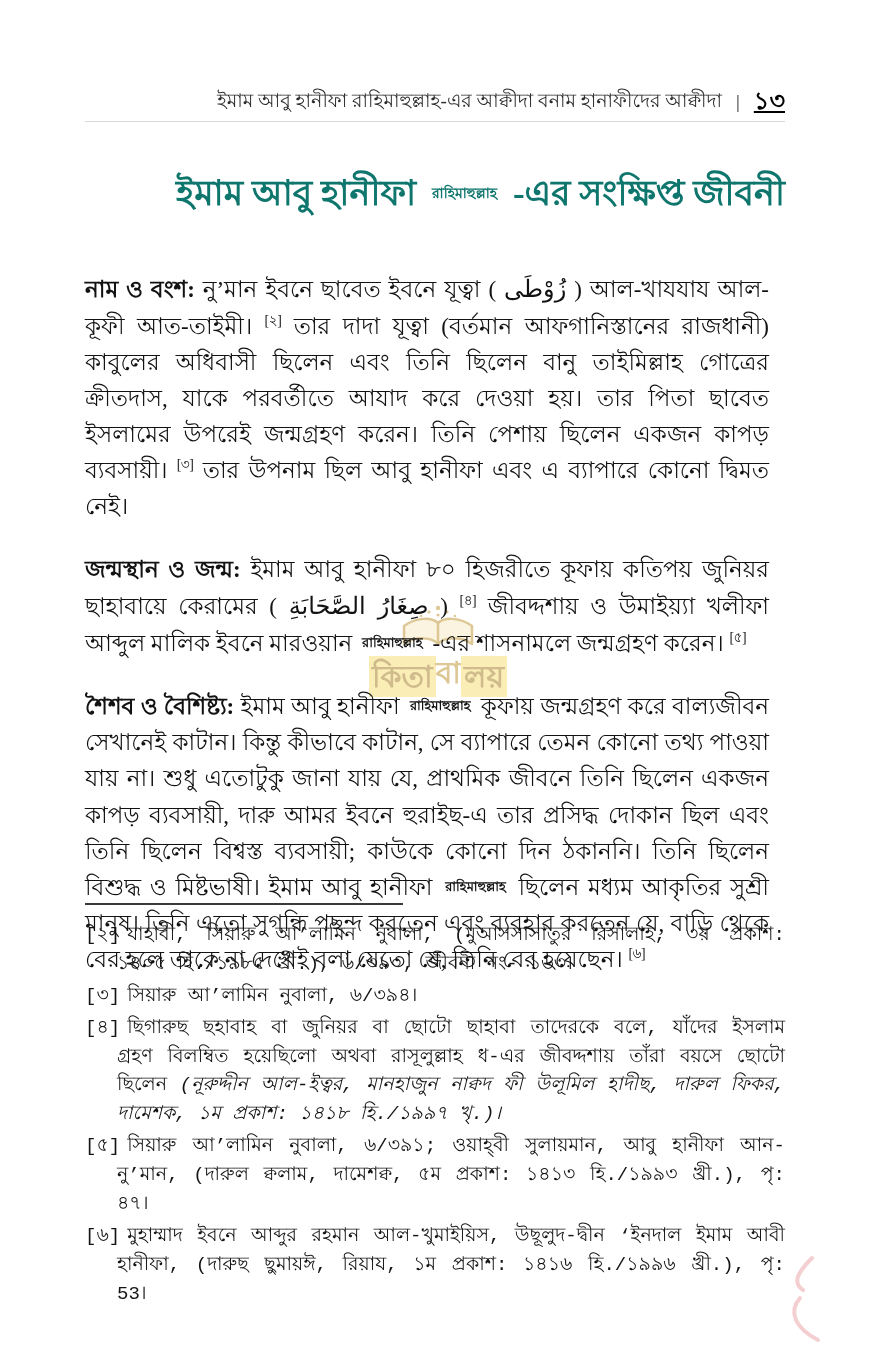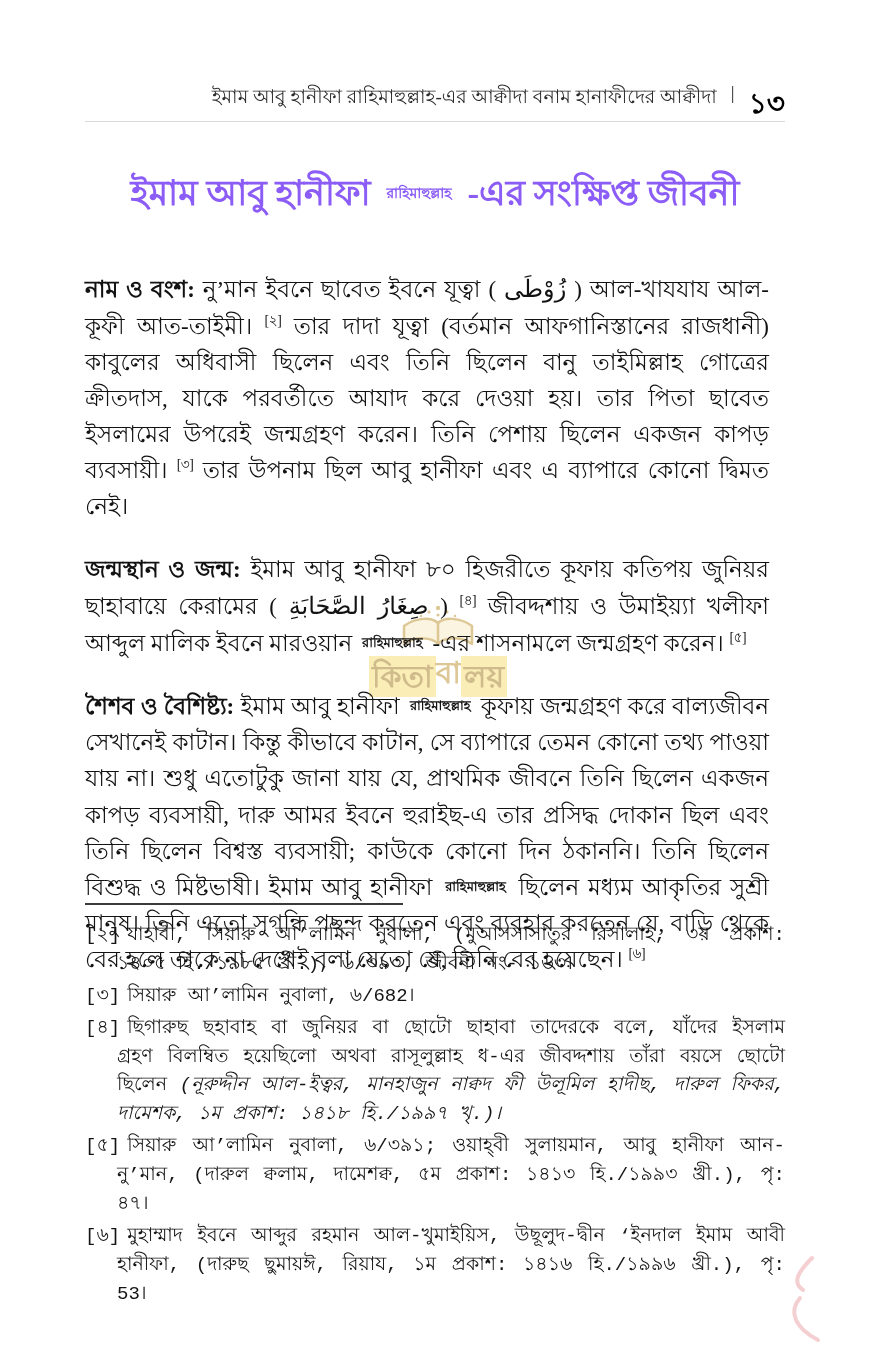--- a/index.html
+++ b/index.html
@@ -1,31 +1,31 @@
 <!DOCTYPE html>
 <html><head>
 <meta charset="utf-8">
 <style>
   html,body{margin:0;padding:0;background:#ffffff;}
   .page{position:relative;width:870px;height:1345px;background:#ffffff;overflow:hidden;
         font-family:"Liberation Serif","DejaVu Serif",serif;color:#121212;}
   
   .pageheader{position:absolute;top:82px;left:85px;width:700px;display:flex;
-              justify-content:flex-end;align-items:flex-start;gap:14px;font-size:19px;color:#2b2b2b;}
-  .ph-num{font-size:28px;font-weight:bold;color:#000;}
+              justify-content:flex-end;align-items:center;gap:14px;font-size:19px;color:#2b2b2b;}
+  .ph-num{font-size:24px;font-weight:bold;color:#000;text-decoration:underline;}
   .headrule{position:absolute;top:121px;left:85px;width:700px;border-top:1px solid #d9d9d9;}
   
   .watermark{position:absolute;left:338px;top:604px;width:200px;z-index:1;opacity:0.55;
              display:flex;flex-direction:column;align-items:center;}
   .wm-text{display:flex;justify-content:center;font-size:30px;font-weight:bold;line-height:1.1;}
   .wm-hl{background:#f7e17b;color:#a8842f;padding:4px 3px;}
   .wm-mid{color:#c09b3f;}
   
   .content{position:absolute;top:166px;left:85px;width:700px;z-index:2;}
-  .title{margin:0 0 46px 0;text-align:center;font-size:35px;font-weight:bold;color:#8b5cf6;}
+  .title{margin:0 0 46px 0;text-align:right;font-size:35px;font-weight:bold;color:#0f766e;}
   .seal{display:inline-block;font-size:14px;font-weight:bold;transform:translateY(-7px);margin:0 7px;}
   .seal-sm{display:inline-block;font-size:13px;font-weight:bold;transform:translateY(-4px);margin:0 4px;}
   .para{margin:0 16px 27px 0;font-size:23px;line-height:1.57;text-align:justify;}
   .para b{font-weight:bold;}
   .sup{font-size:0.6em;vertical-align:9px;letter-spacing:-0.5px;}
   .ar{font-size:24px;}
   
   .footnotes{position:absolute;top:903px;left:85px;width:700px;z-index:2;
              font-size:19px;line-height:1.52;color:#141414;}
   .fnrule{width:318px;border-top:2px solid #3a3a3a;margin-bottom:16px;}
@@ -112,21 +112,21 @@
 
   </main>
 
   <section class="footnotes">
     <div class="fnrule"></div>
 
     <div class="fn">
       <span class="fnm">[২]</span><span>যাহাবী, সিয়ারু আ’লামিন নুবালা, (মুআসসাসাতুর রিসালাহ, ৩য় প্রকাশ: ১৪০৫ হি./১৯৮৫ খ্রী.), ৬/৩৯০, জীবনী নং- ১৬৩।</span>
     </div>
     <div class="fn">
-      <span class="fnm">[৩]</span><span>সিয়ারু আ’লামিন নুবালা, ৬/682।</span>
+      <span class="fnm">[৩]</span><span>সিয়ারু আ’লামিন নুবালা, ৬/৩৯৪।</span>
     </div>
     <div class="fn">
       <span class="fnm">[৪]</span><span>ছিগারুছ ছহাবাহ বা জুনিয়র বা ছোটো ছাহাবা তাদেরকে বলে, যাঁদের ইসলাম গ্রহণ বিলম্বিত হয়েছিলো অথবা রাসূলুল্লাহ ধ-এর জীবদ্দশায় তাঁরা বয়সে ছোটো ছিলেন </span><span class="it">(নূরুদ্দীন আল-ইত্বর, মানহাজুন নাক্বদ ফী উলূমিল হাদীছ, দারুল ফিকর, দামেশক, ১ম প্রকাশ: ১৪১৮ হি./১৯৯৭ খৃ.)।</span>
     </div>
     <div class="fn">
       <span class="fnm">[৫]</span><span>সিয়ারু আ’লামিন নুবালা, ৬/৩৯১; ওয়াহ্‌বী সুলায়মান, আবু হানীফা আন-নু’মান, (দারুল ক্বলাম, দামেশক্ব, ৫ম প্রকাশ: ১৪১৩ হি./১৯৯৩ খ্রী.), পৃ: ৪৭।</span>
     </div>
     <div class="fn">
       <span class="fnm">[৬]</span><span>মুহাম্মাদ ইবনে আব্দুর রহমান আল-খুমাইয়িস, উছূলুদ-দ্বীন ‘ইনদাল ইমাম আবী হানীফা, (দারুছ ছুমায়ঈ, রিয়ায, ১ম প্রকাশ: ১৪১৬ হি./১৯৯৬ খ্রী.), পৃ: 53।</span>
     </div>

